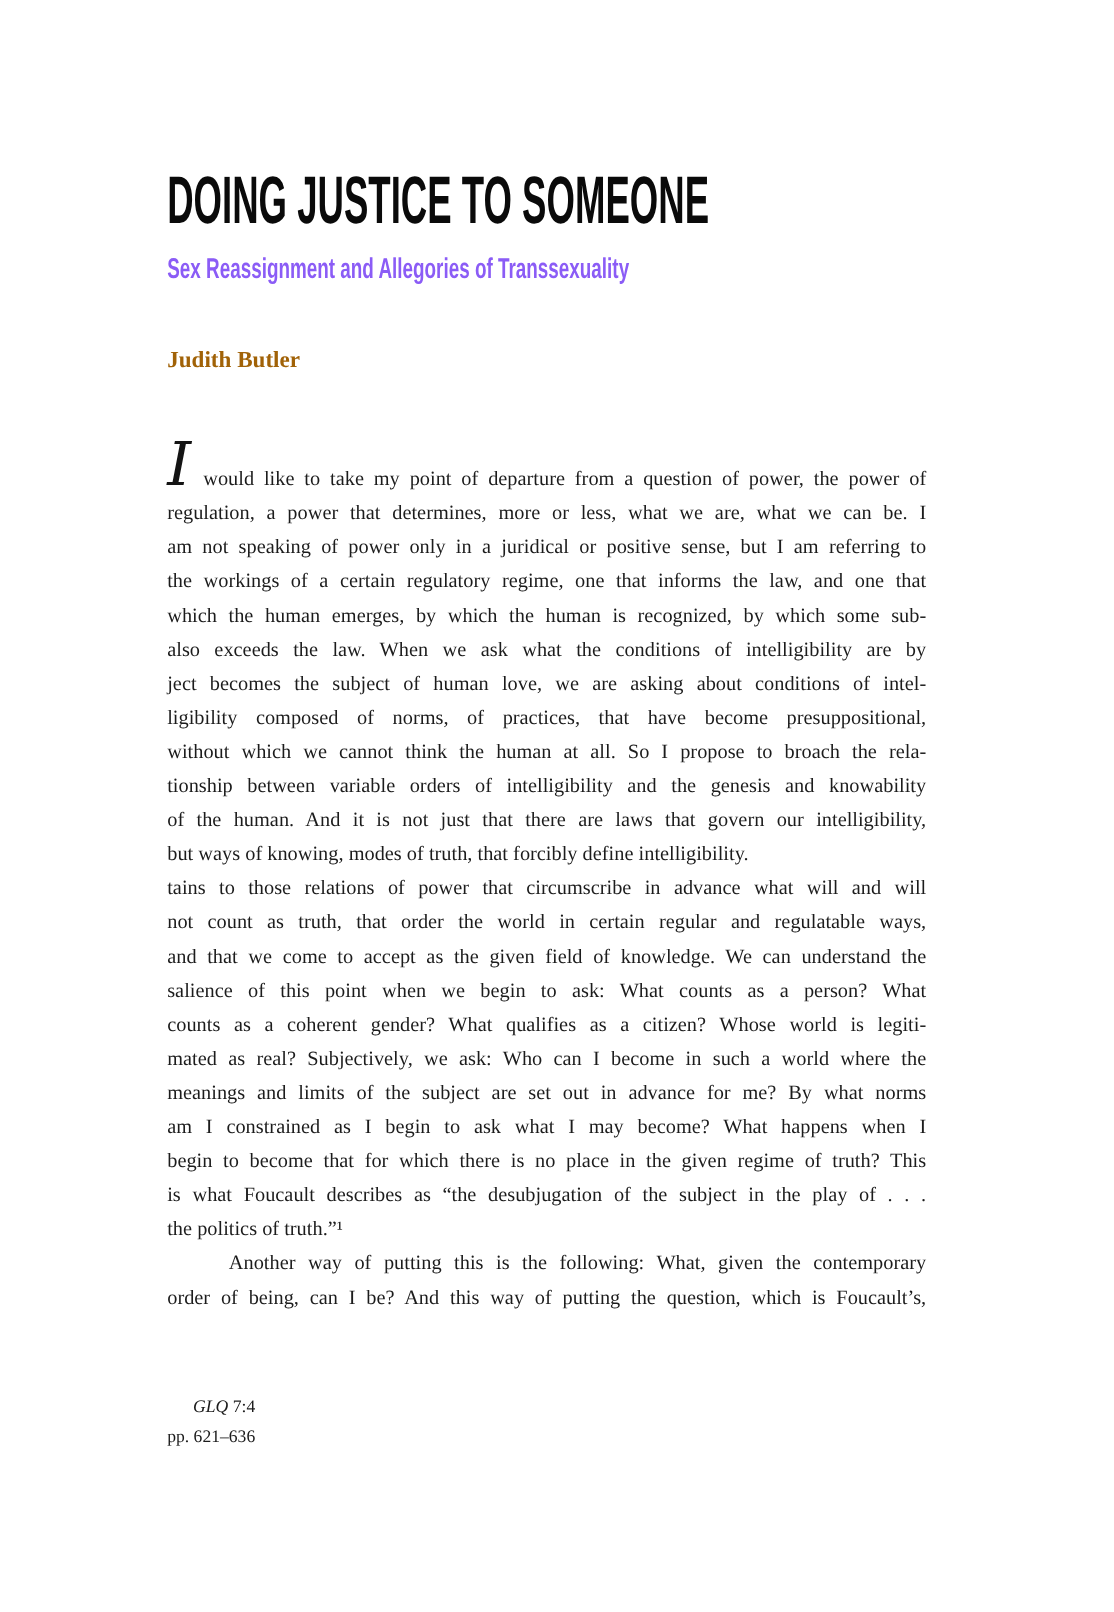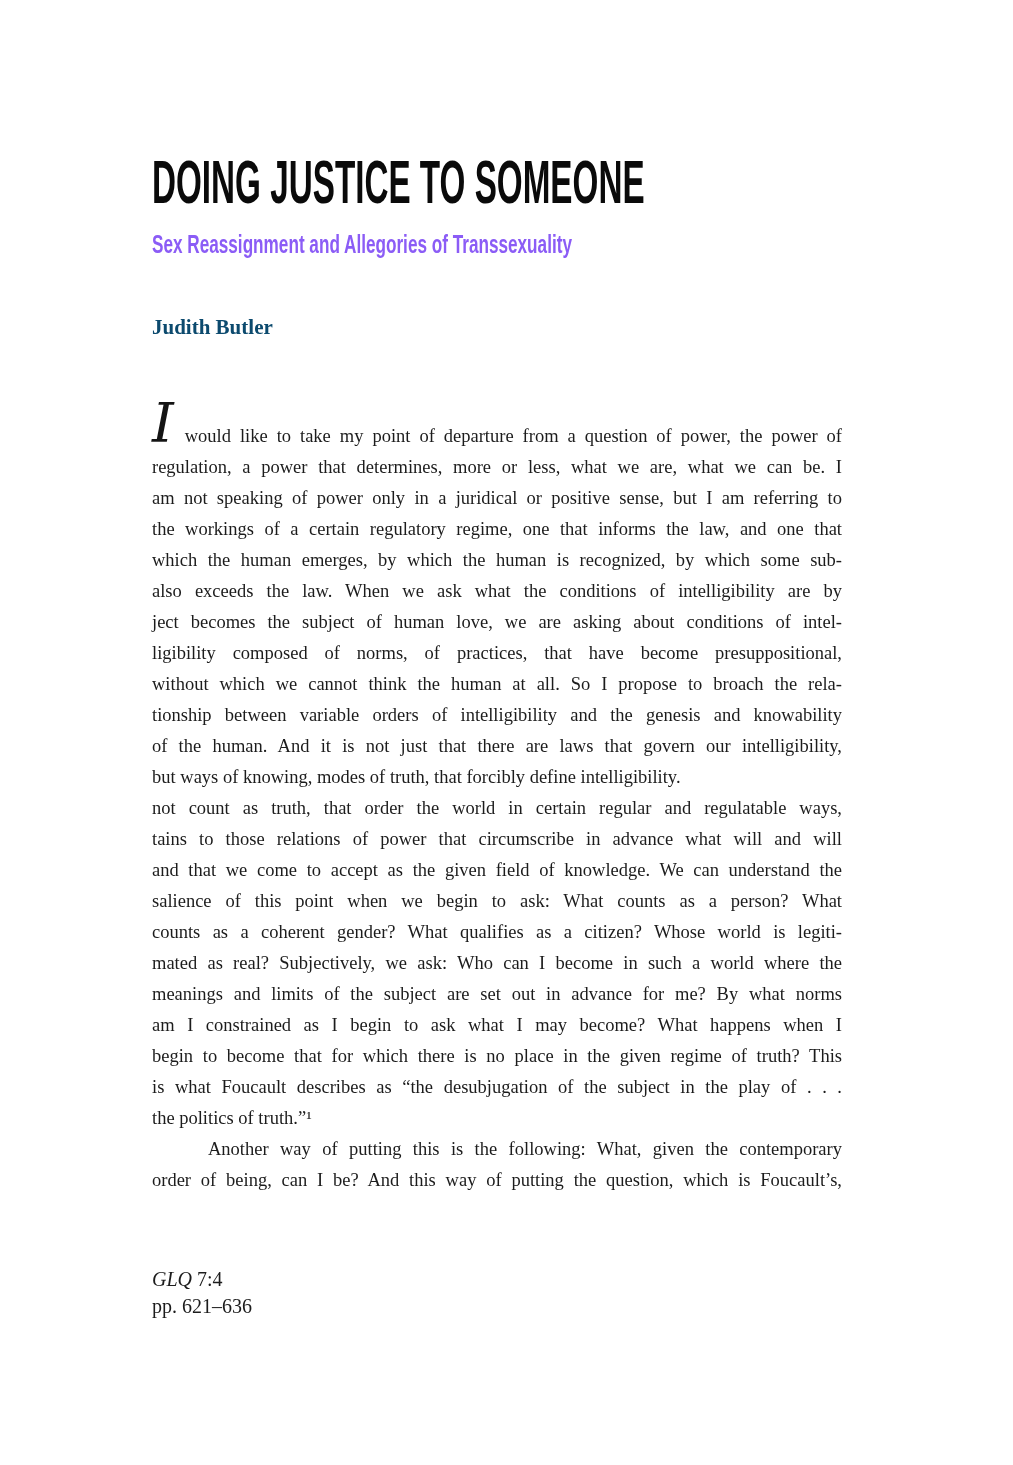--- a/index.html
+++ b/index.html
@@ -35,21 +35,21 @@
   }
   .squeeze { display: inline-block; transform-origin: 0 50%; }
   .squeeze-title { transform: scaleX(0.545); }
   .squeeze-subtitle { transform: scaleX(0.66); }
 
   .author {
     position: absolute; left: 152px; top: 317px;
     font-family: "Liberation Serif", serif;
     font-weight: bold;
     font-size: 21px; line-height: 21px;
-    color: #0c4a6e;
+    color: #a16207;
   }
 
   
   .body-col {
     position: absolute; left: 152px; top: 421px;
     width: 690px;
     font-size: 18.5px;
     color: #1c1c1c;
   }
   .bline {
@@ -68,22 +68,23 @@
     font-size: 55px;
     line-height: 0;
     vertical-align: baseline;
     margin-right: 11px;
     color: #141414;
   }
 
   
   .footer {
     position: absolute; left: 152px; top: 1266px;
-    font-size: 20px; line-height: 27px;
+    font-size: 16px; line-height: 27px;
     color: #1c1c1c;
+    text-align: right;
   }
   .footer .it { font-style: italic; }
 </style>
 </head>
 <body>
 
 <div class="page">
 
   <h1 class="title"><span class="squeeze squeeze-title">DOING JUSTICE TO SOMEONE</span></h1>
 
@@ -97,22 +98,22 @@
       <div class="bline">am not speaking of power only in a juridical or positive sense, but I am referring to</div>
       <div class="bline">the workings of a certain regulatory regime, one that informs the law, and one that</div>
       <div class="bline">which the human emerges, by which the human is recognized, by which some sub-</div>
       <div class="bline">also exceeds the law. When we ask what the conditions of intelligibility are by</div>
       <div class="bline">ject becomes the subject of human love, we are asking about conditions of intel-</div>
       <div class="bline">ligibility composed of norms, of practices, that have become presuppositional,</div>
       <div class="bline">without which we cannot think the human at all. So I propose to broach the rela-</div>
       <div class="bline">tionship between variable orders of intelligibility and the genesis and knowability</div>
       <div class="bline">of the human. And it is not just that there are laws that govern our intelligibility,</div>
       <div class="bline lastline">but ways of knowing, modes of truth, that forcibly define intelligibility.</div>
+      <div class="bline">tains to those relations of power that circumscribe in advance what will and will</div>
       <div class="bline">not count as truth, that order the world in certain regular and regulatable ways,</div>
-      <div class="bline">tains to those relations of power that circumscribe in advance what will and will</div>
       <div class="bline">and that we come to accept as the given field of knowledge. We can understand the</div>
       <div class="bline">salience of this point when we begin to ask: What counts as a person? What</div>
       <div class="bline">counts as a coherent gender? What qualifies as a citizen? Whose world is legiti-</div>
       <div class="bline">mated as real? Subjectively, we ask: Who can I become in such a world where the</div>
       <div class="bline">meanings and limits of the subject are set out in advance for me? By what norms</div>
       <div class="bline">am I constrained as I begin to ask what I may become? What happens when I</div>
       <div class="bline">begin to become that for which there is no place in the given regime of truth? This</div>
       <div class="bline">is what Foucault describes as “the desubjugation of the subject in the play of . . .</div>
       <div class="bline lastline">the politics of truth.”¹</div>
       <div class="bline indent">Another way of putting this is the following: What, given the contemporary</div>

